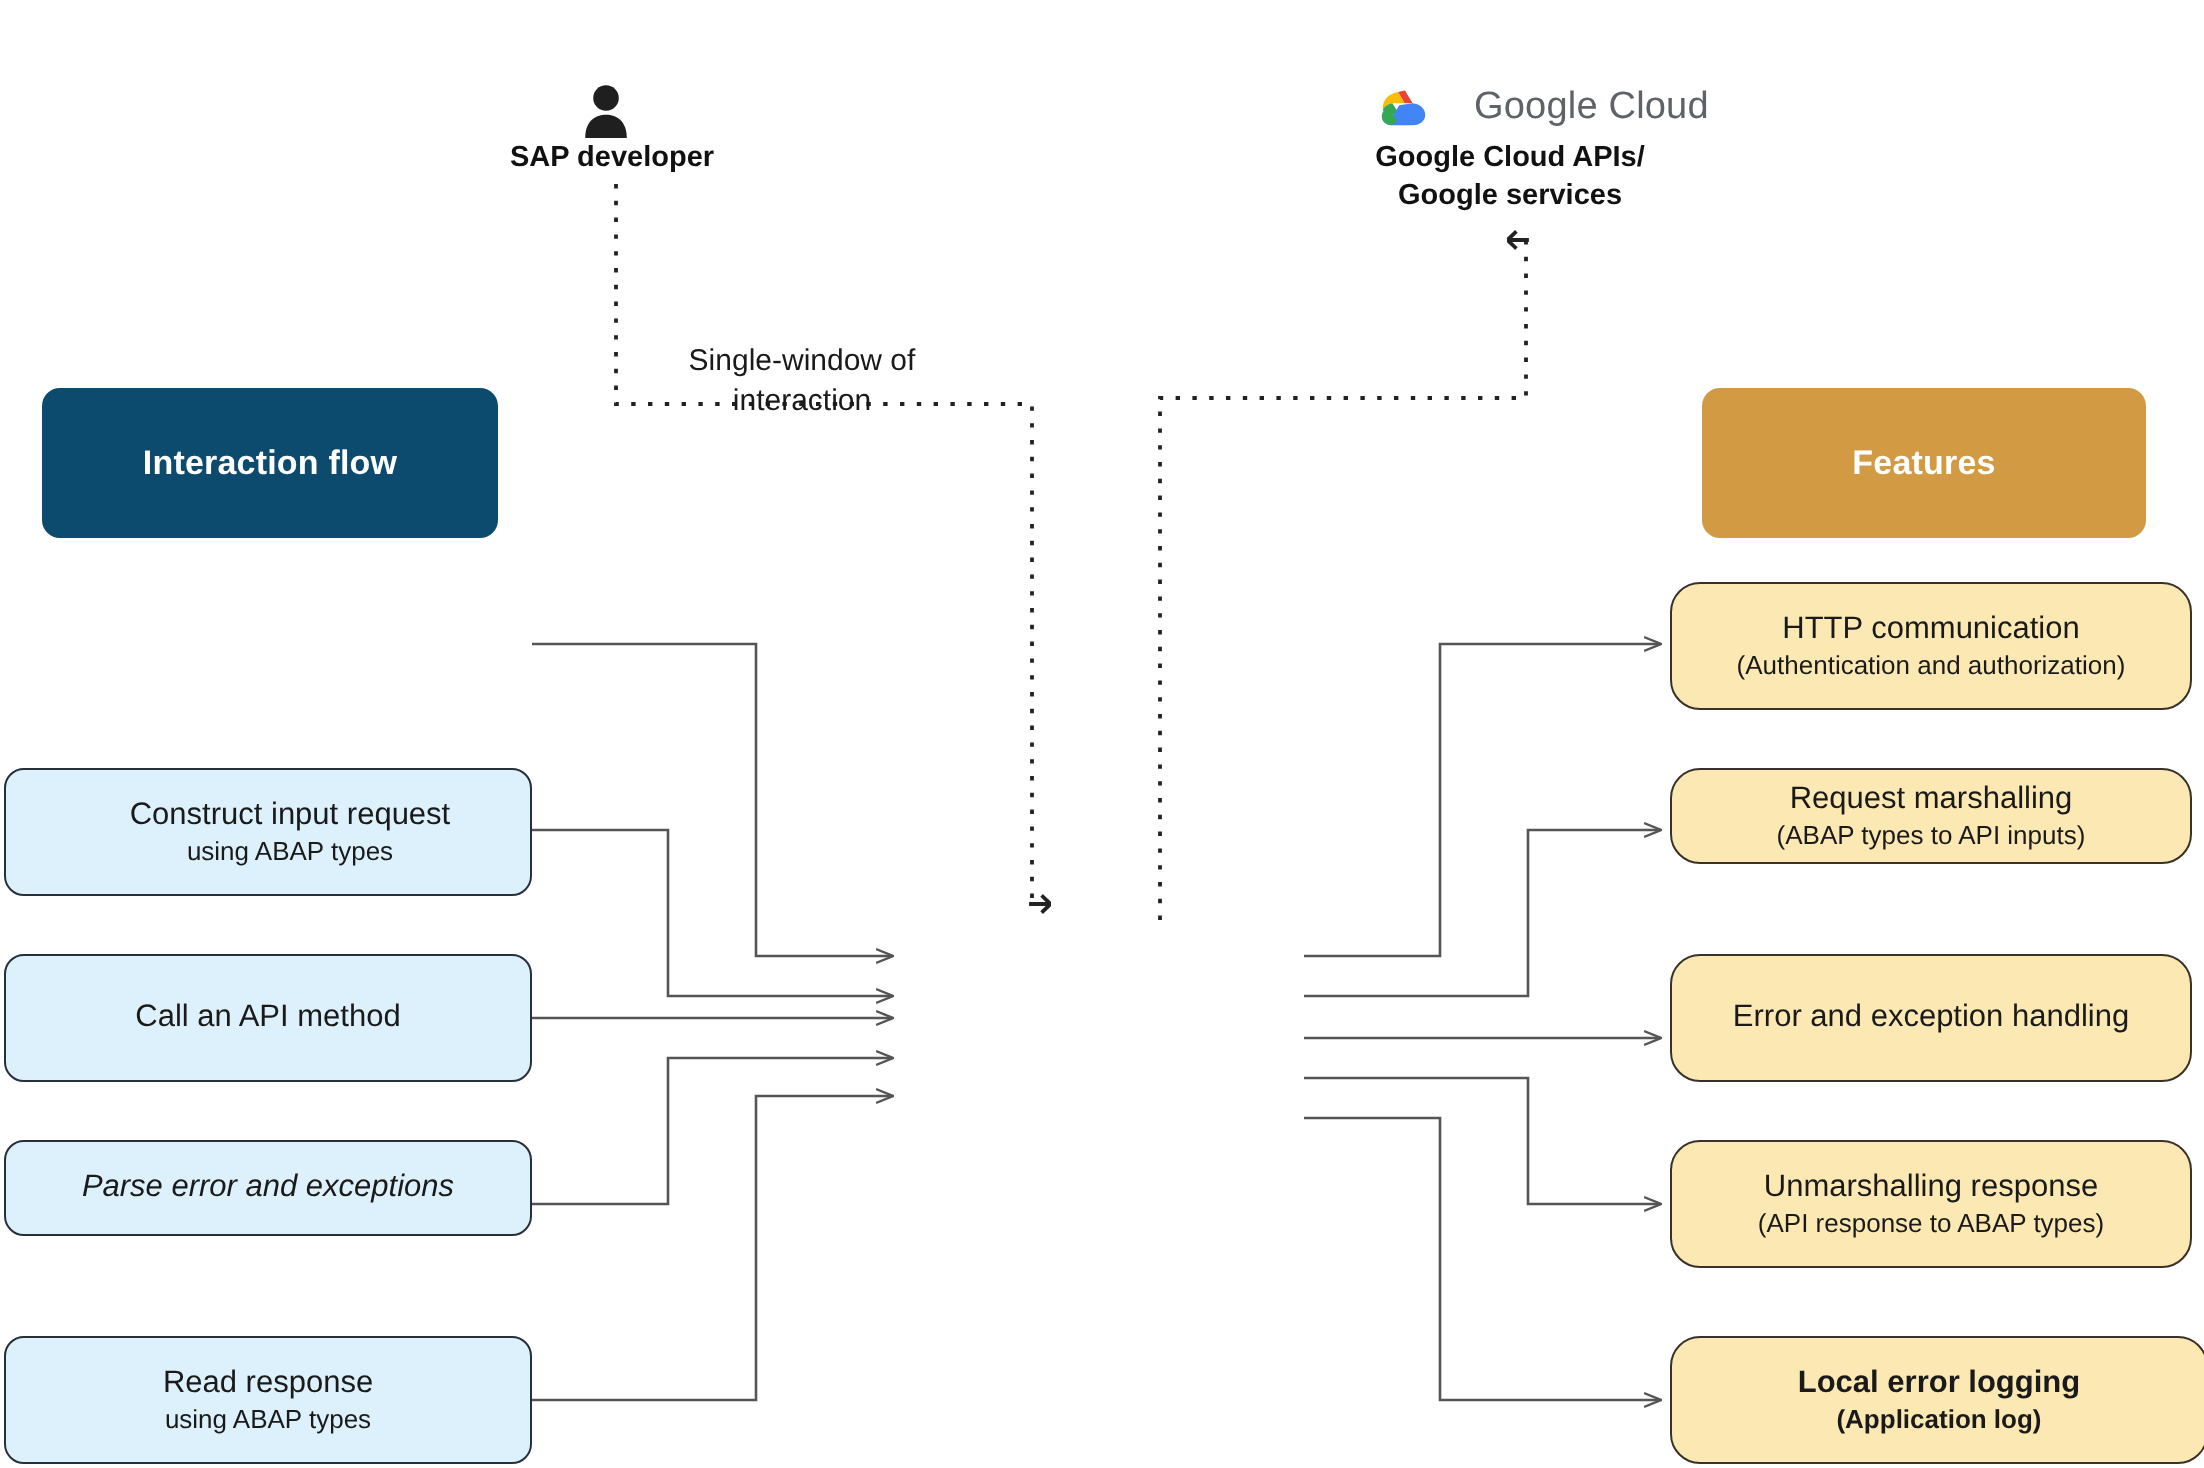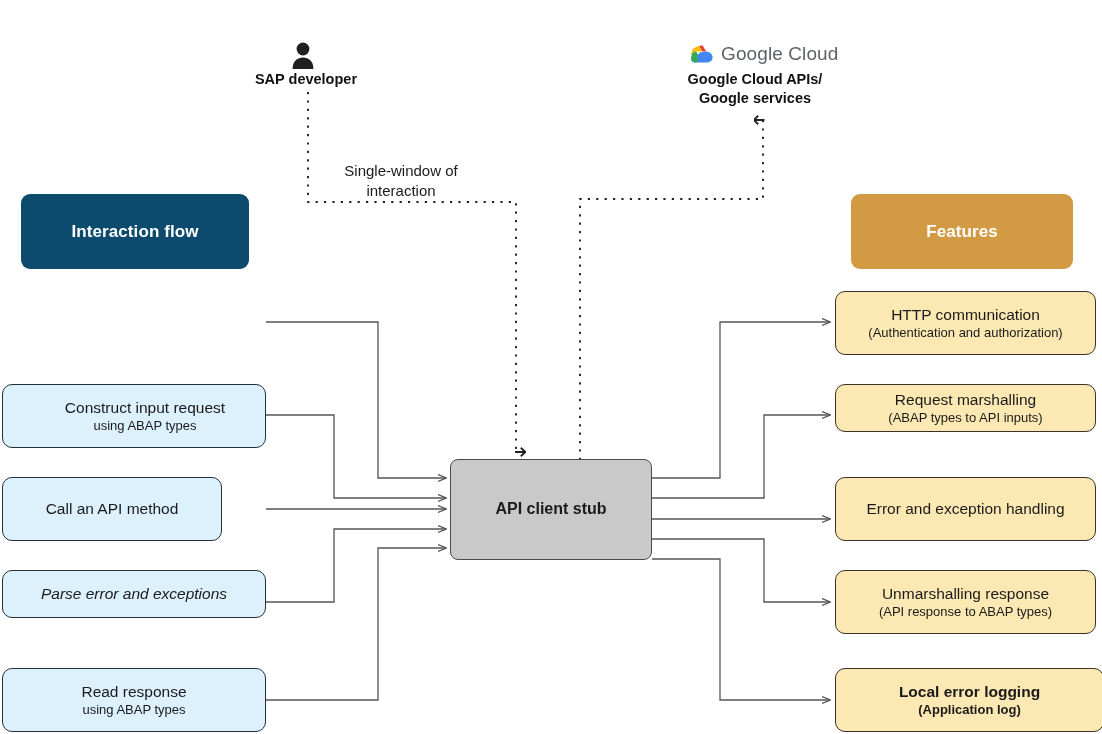--- a/index.html
+++ b/index.html
@@ -48,21 +48,21 @@
 
   
   .box {
     border-radius: 10px;
     border: 1.3px solid #2a2a2a;
     font-size: 15.5px;
     color: #1a1a1a;
     padding: 4px 10px;
   }
   .box-left  { background: #DCF1FC; border-color: #26303a; }
-  .box-right { background: #FCE8B2; border-color: #3a3128; }
+  .box-right { background: #FCE8B2; border-color: #3a3128; border-radius: 15px; }
   .box .sub {
     display: block;
     font-size: 13px;
     margin-top: 1px;
   }
   
   .stub {
     background: #C9C9C9;
     border: 1.3px solid #4a4a4a;
     border-radius: 8px;
@@ -79,35 +79,36 @@
     color: #111111;
     line-height: 1.28;
   }
   .person-icon {
     position: absolute;
   }
   .gc-logo {
     position: absolute;
     display: flex;
     align-items: center;
-    gap: 7px;
+    gap: 23px;
   }
   .gc-word {
     font-size: 19px;
     color: #5f6368;
     letter-spacing: 0.1px;
     white-space: nowrap;
   }
   
   .caption {
     position: absolute;
     text-align: center;
     font-size: 15px;
     color: #1a1a1a;
     line-height: 1.3;
+    margin-top: 10px;
   }
 </style>
 </head>
 <body>
 
 <div id="canvas">
 
   <svg id="wires" viewBox="0 0 1102 734" xmlns="http://www.w3.org/2000/svg">
     <defs>
       <marker id="arrowSolid" markerWidth="9" markerHeight="9" refX="8" refY="4.5" orient="auto" markerUnits="userSpaceOnUse">
@@ -169,36 +170,35 @@
   <div class="node pill pill-left" style="left:21px; top:194px; width:228px; height:75px;">Interaction flow</div>
 
 
   <div class="node box box-left" style="left:2px; top:384px; width:264px; height:64px;padding-left:32px;">
     <div>
       <span>Construct input request</span>
       <span class="sub">using ABAP types</span>
     </div>
   </div>
 
-  <div class="node box box-left" style="left:2px; top:477px; width:220px; height:64px;text-align:center;">
+  <div class="node box box-left" style="left:2px; top:477px; width:264px; height:64px;text-align:center;">
     <span>Call an API method</span>
   </div>
 
   <div class="node box box-left" style="left:2px; top:570px; width:264px; height:48px;font-style:italic;">
     <span>Parse error and exceptions</span>
   </div>
 
   <div class="node box box-left" style="left:2px; top:668px; width:264px; height:64px;">
     <div>
       <span>Read response</span>
       <span class="sub">using ABAP types</span>
     </div>
   </div>
 
-  <div class="node stub" style="left:450px; top:459px; width:202px; height:101px;">API client stub</div>
 
   <div class="node pill pill-right" style="left:851px; top:194px; width:222px; height:75px;">Features</div>
 
   <div class="node box box-right" style="left:835px; top:291px; width:261px; height:64px;">
     <div>
       <span>HTTP communication</span>
       <span class="sub">(Authentication and authorization)</span>
     </div>
   </div>
 

